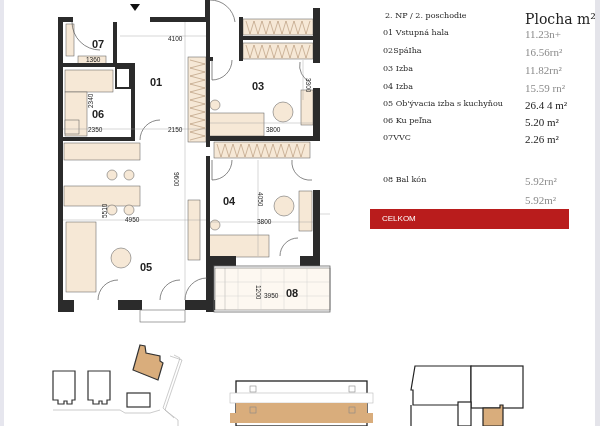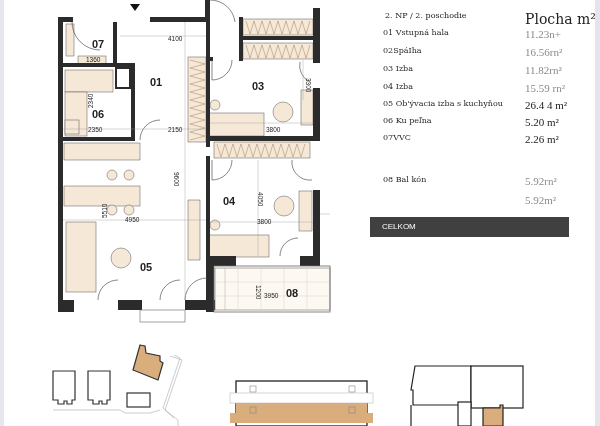--- a/index.html
+++ b/index.html
@@ -11,21 +11,21 @@
   .edge-right { position:absolute; right:0; top:0; width:5px; height:426px; background:#e4e4ea; }
   #plan { position:absolute; left:0; top:0; width:600px; height:426px; }
   .legend { position:absolute; left:370px; top:0; width:200px; height:240px; }
   .lg-row { position:absolute; left:0; width:200px; height:16px; }
   .lg-name { position:absolute; left:13px; top:0; font-size:8px; color:#2a2a2a; white-space:nowrap; font-family:"DejaVu Serif", serif;text-align:center; }
   .lg-val { position:absolute; left:155px; top:0; font-size:11px; color:#8a8a8a; white-space:nowrap; font-family:Liberation Serif, serif; }
   .lg-val.dark { color:#222; }
   .lg-head .lg-name { left:15px; font-weight:normal; color:#222; }
   .lg-head .lg-val { color:#222; font-family:"DejaVu Serif", serif; font-size:14px; }
   .total-bar {
-    position:absolute; left:0; top:217px; width:199px; height:20px; background:#404040;
+    position:absolute; left:0; top:209px; width:199px; height:20px; background:#b91c1c;
   }
   .total-bar .t-label { position:absolute; left:12px; top:5px; font-family:"Liberation Sans", sans-serif; font-size:8px; color:#fff; }
   .total-bar .t-val { position:absolute; left:152px; top:5px; font-family:"Liberation Sans", sans-serif; font-size:8px; color:#fff;margin-top:43px; }
   .room-label { font-family:"Liberation Sans", sans-serif; font-weight:bold; font-size:11px; fill:#222; }
   .dim { font-family:"Liberation Sans", sans-serif; font-size:6.5px; fill:#222; }
 </style>
 </head>
 <body>
 
 <div class="edge-left"></div>

